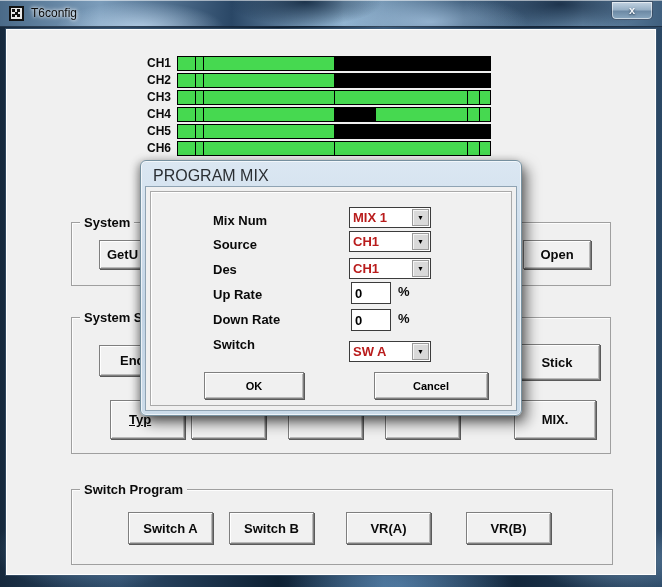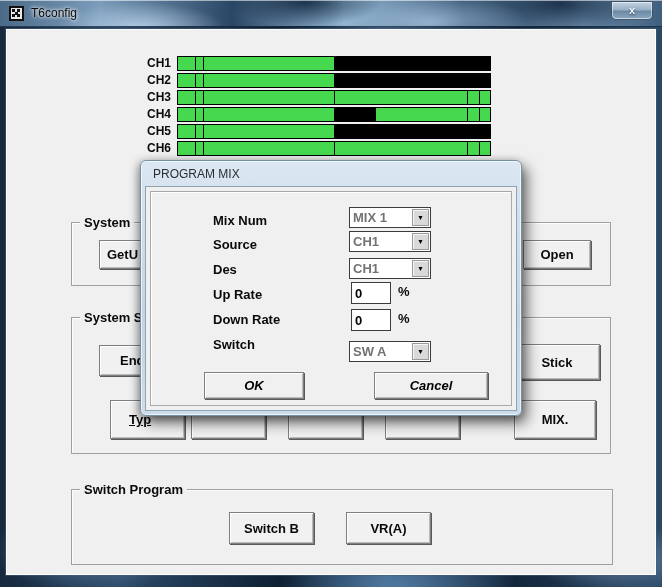--- a/index.html
+++ b/index.html
@@ -55,37 +55,37 @@
     box-shadow:1px 1px 0 #5a5a5a, inset 1px 1px 0 #ffffff, inset -1px -1px 0 #b9b9b9;
     font-weight:bold;font-size:13px;color:#0a0a0a;display:flex;align-items:center;justify-content:center;
     cursor:pointer;}
   .btn.left-text{justify-content:flex-start;}
 
   
   .dialog{position:absolute;left:140px;top:160px;width:382px;height:256px;z-index:20;
     background:linear-gradient(#dbe7f2,#c2d4e5 60%,#ccdcea);
     border:1px solid #76909f;border-radius:6px;
     box-shadow:5px 7px 14px rgba(0,0,0,.55), -2px 2px 8px rgba(0,0,0,.35), inset 0 0 0 1px rgba(255,255,255,.65);}
-  .dlg-title{position:absolute;left:12px;top:6px;font-size:12px;color:#2b2f33;}
+  .dlg-title{position:absolute;left:12px;top:6px;font-size:16px;color:#2b2f33;}
   .dlg-body{position:absolute;left:4px;right:4px;top:25px;bottom:4px;background:#F0F0F0;
     border:1px solid #8fa3b3;}
   .dlg-panel{position:absolute;left:4px;right:4px;top:4px;bottom:4px;border:1px solid #a9a9a9;
     box-shadow:inset 1px 1px 0 #ffffff;}
   .dlg-label{position:absolute;left:72px;font-weight:bold;font-size:13px;color:#0a0a0a;}
   .combo{position:absolute;left:208px;width:82px;height:21px;background:#fff;border:1px solid #3c3c3c;}
-  .combo .combo-text{position:absolute;left:3px;top:2px;font-weight:bold;font-size:13px;color:#737373;}
+  .combo .combo-text{position:absolute;left:3px;top:2px;font-weight:bold;font-size:13px;color:#b91c1c;}
   .combo .combo-arrow{position:absolute;right:1px;top:1px;bottom:1px;width:17px;background:#d9d9d9;
     border:1px solid #9a9a9a;box-shadow:inset 1px 1px 0 #f5f5f5;
     display:flex;align-items:center;justify-content:center;font-size:7px;color:#000;cursor:pointer;}
   .txt{position:absolute;left:210px;width:40px;height:22px;background:#fff;border:1px solid #3c3c3c;
     font-weight:bold;font-size:13px;color:#000;padding:2px 3px;font-family:"Liberation Sans",sans-serif;}
   .pct{position:absolute;left:257px;font-weight:bold;font-size:13px;color:#0a0a0a;}
   .dlg-btn{position:absolute;background:#F0F0F0;border:1px solid #7f7f7f;
     box-shadow:1px 1px 0 #5a5a5a, inset 1px 1px 0 #ffffff, inset -1px -1px 0 #b9b9b9;
-    font-weight:bold;font-size:13px;display:flex;align-items:center;justify-content:center;cursor:pointer;font-style:italic;}
+    font-weight:bold;font-size:11px;display:flex;align-items:center;justify-content:center;cursor:pointer;}
 </style>
 </head>
 <body>
 
 <div class="window">
 
   <div class="titlebar">
     <div class="app-icon"></div>
     <div class="title-text">T6config</div>
     <div class="close-btn">x</div>
@@ -168,22 +168,24 @@
     <div class="btn" style="left:507px;top:314px;width:86px;height:36px;">Stick</div>
     <div class="btn left-text" style="left:103px;top:370px;width:75px;height:39px;padding-left:18px;text-decoration:underline;">Typ</div>
     <div class="btn" style="left:184px;top:370px;width:75px;height:39px;"></div>
     <div class="btn" style="left:281px;top:370px;width:75px;height:39px;"></div>
     <div class="btn" style="left:378px;top:370px;width:75px;height:39px;"></div>
     <div class="btn" style="left:507px;top:370px;width:82px;height:39px;">MIX.</div>
 
     <div class="groupbox" style="left:64px;top:459px;width:542px;height:76px;">
       <div class="group-label">Switch Program</div>
     </div>
+    <div class="btn" style="left:121px;top:482px;width:85px;height:32px;">Switch A</div>
     <div class="btn" style="left:222px;top:482px;width:85px;height:32px;">Switch B</div>
     <div class="btn" style="left:339px;top:482px;width:85px;height:32px;">VR(A)</div>
+    <div class="btn" style="left:459px;top:482px;width:85px;height:32px;">VR(B)</div>
   </div>
 
   <div class="dialog">
     <div class="dlg-title">PROGRAM MIX</div>
     <div class="dlg-body">
       <div class="dlg-panel"></div>
     </div>
 
     <div class="dlg-label" style="top:52px;">Mix Num</div>
     <div class="dlg-label" style="top:76px;">Source</div>

